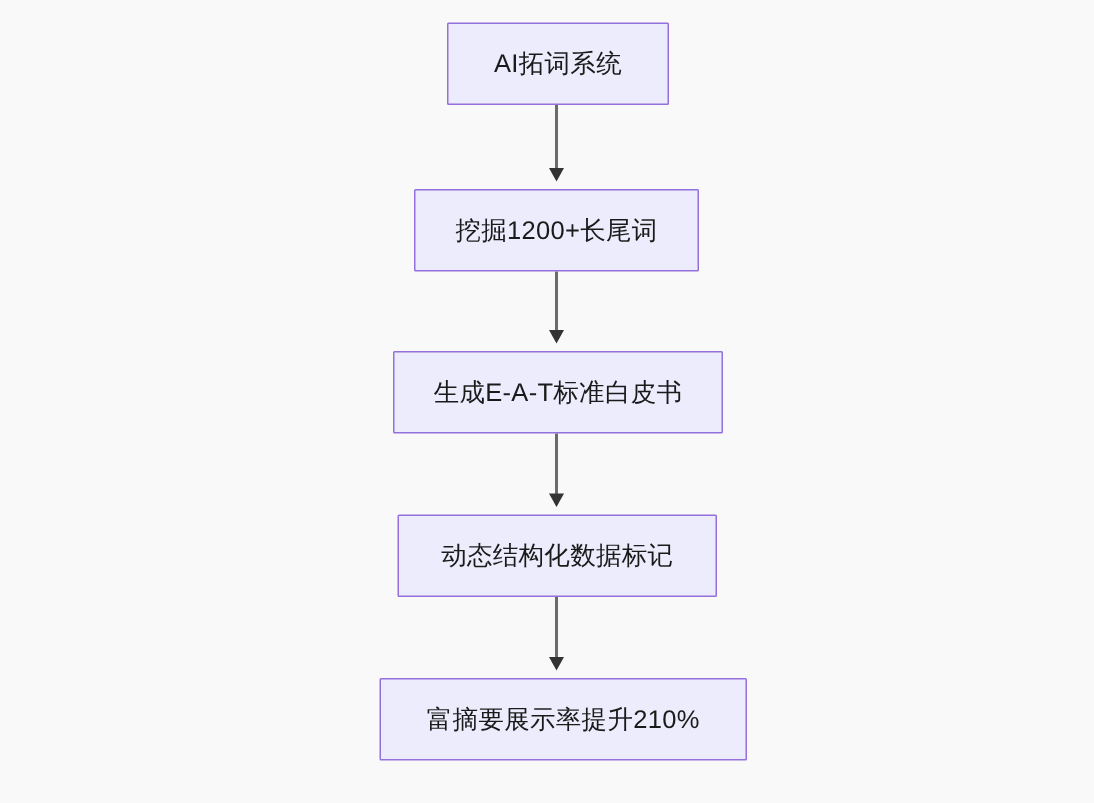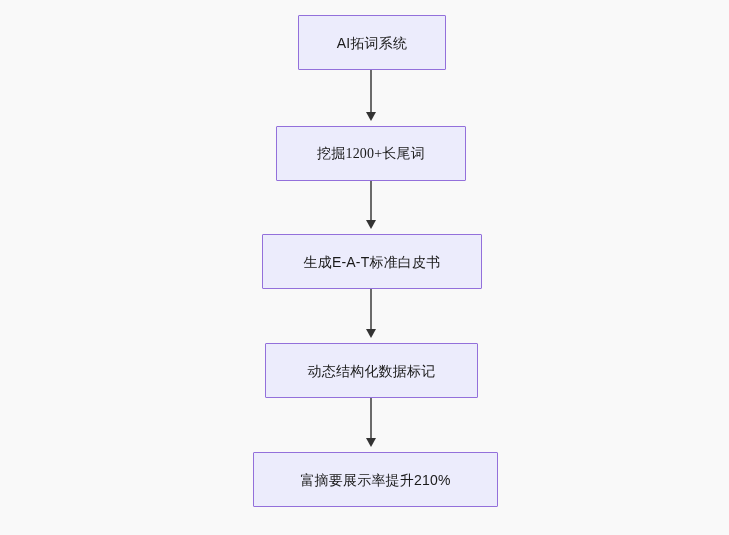--- a/index.html
+++ b/index.html
@@ -27,21 +27,21 @@
     border: 1.5px solid #9370db;
     border-radius: 1px;
     display: flex;
     align-items: center;
     justify-content: center;
     height: 55px;
   }
 
   .node-label {
     color: #1a1a1a;
-    font-size: 14px;
+    font-size: 17px;
     line-height: 1;
     letter-spacing: 0.2px;
     white-space: nowrap;
   }
 
   
   .edge {
     position: absolute;
     width: 2px;
     background: #6b6b6b;
@@ -71,21 +71,21 @@
   <div class="edge" style="left:370px; top:289px; height:45px;"></div>
   <div class="arrowhead" style="left:365.5px; top:329px;"></div>
 
   <div class="edge" style="left:370px; top:398px; height:45px;"></div>
   <div class="arrowhead" style="left:365.5px; top:438px;"></div>
 
   <div class="node" style="left:298px; top:15px; width:148px;">
     <span class="node-label">AI拓词系统</span>
   </div>
 
-  <div class="node" style="left:276px; top:126px; width:190px;font-family:Liberation Serif, serif;">
+  <div class="node" style="left:276px; top:126px; width:190px;">
     <span class="node-label">挖掘1200+长尾词</span>
   </div>
 
   <div class="node" style="left:262px; top:234px; width:220px;">
     <span class="node-label">生成E-A-T标准白皮书</span>
   </div>
 
   <div class="node" style="left:265px; top:343px; width:213px;">
     <span class="node-label">动态结构化数据标记</span>
   </div>

